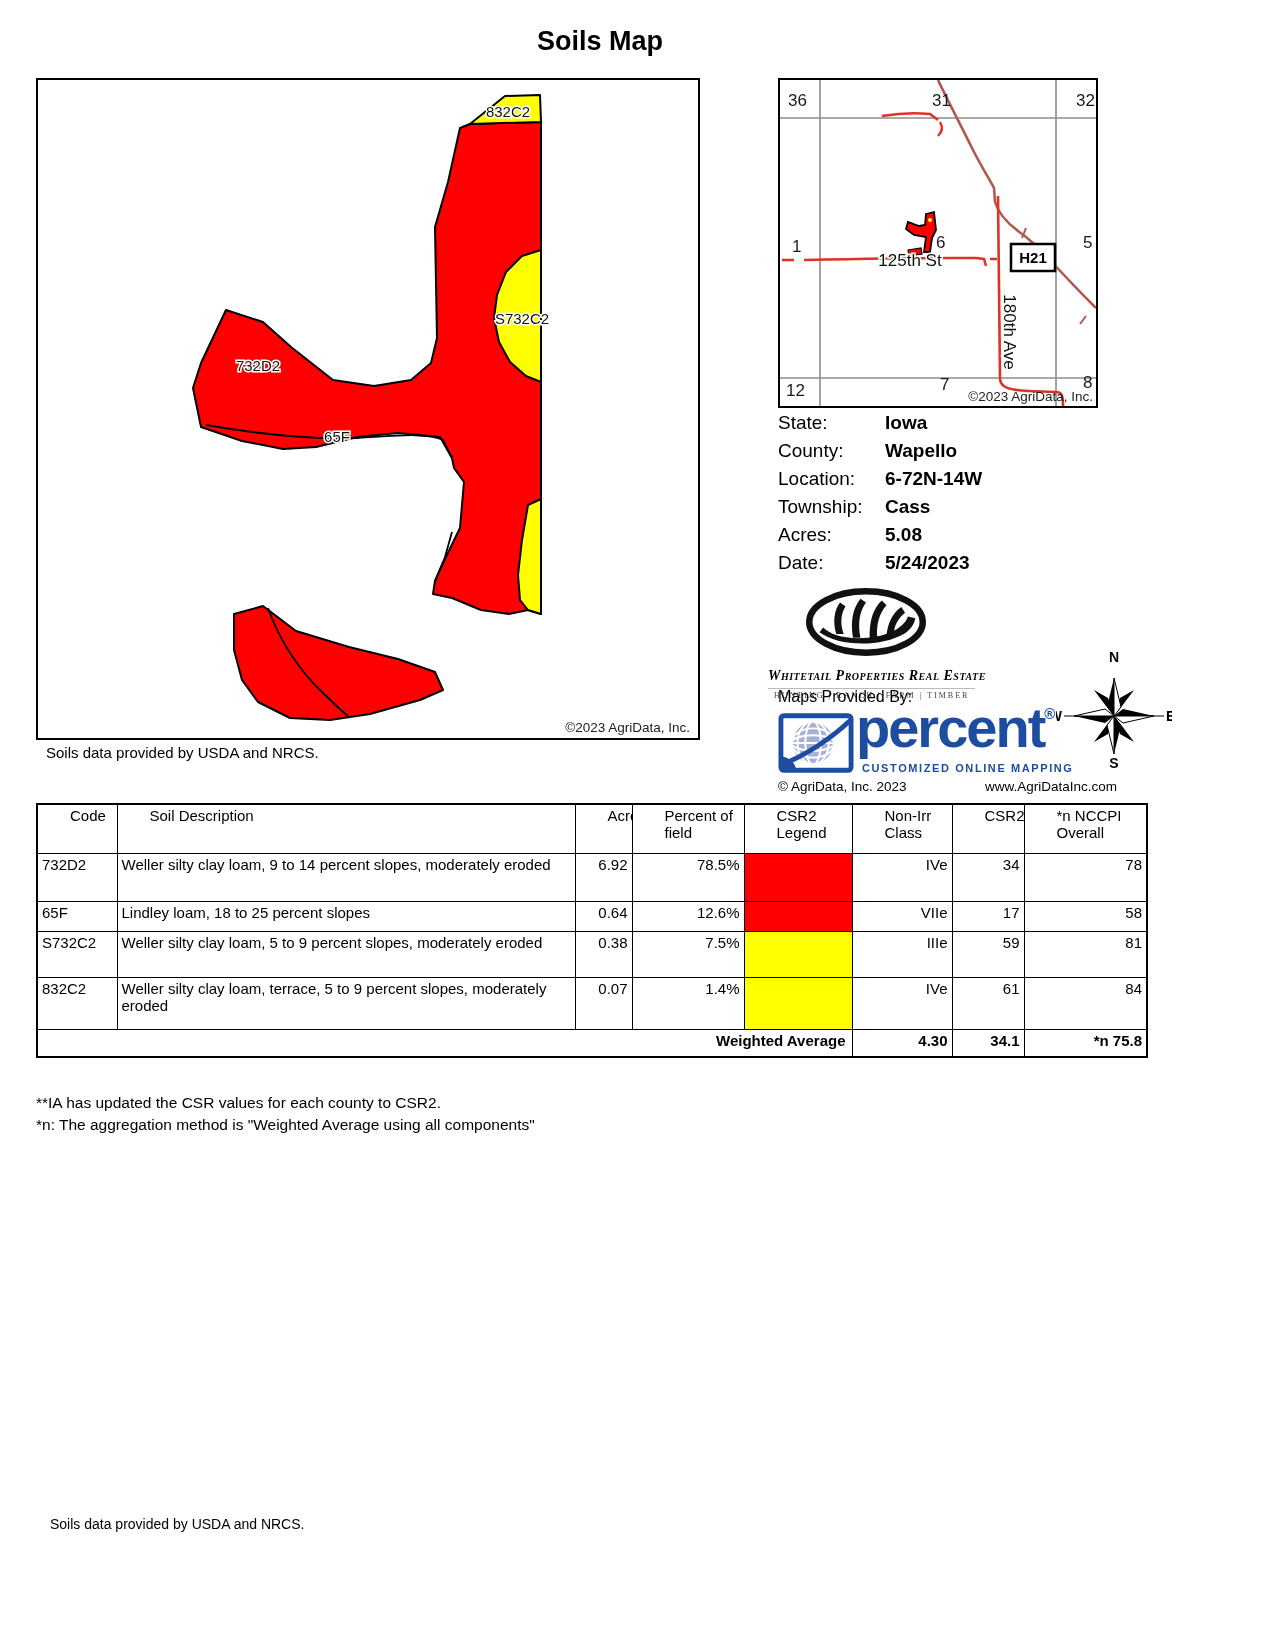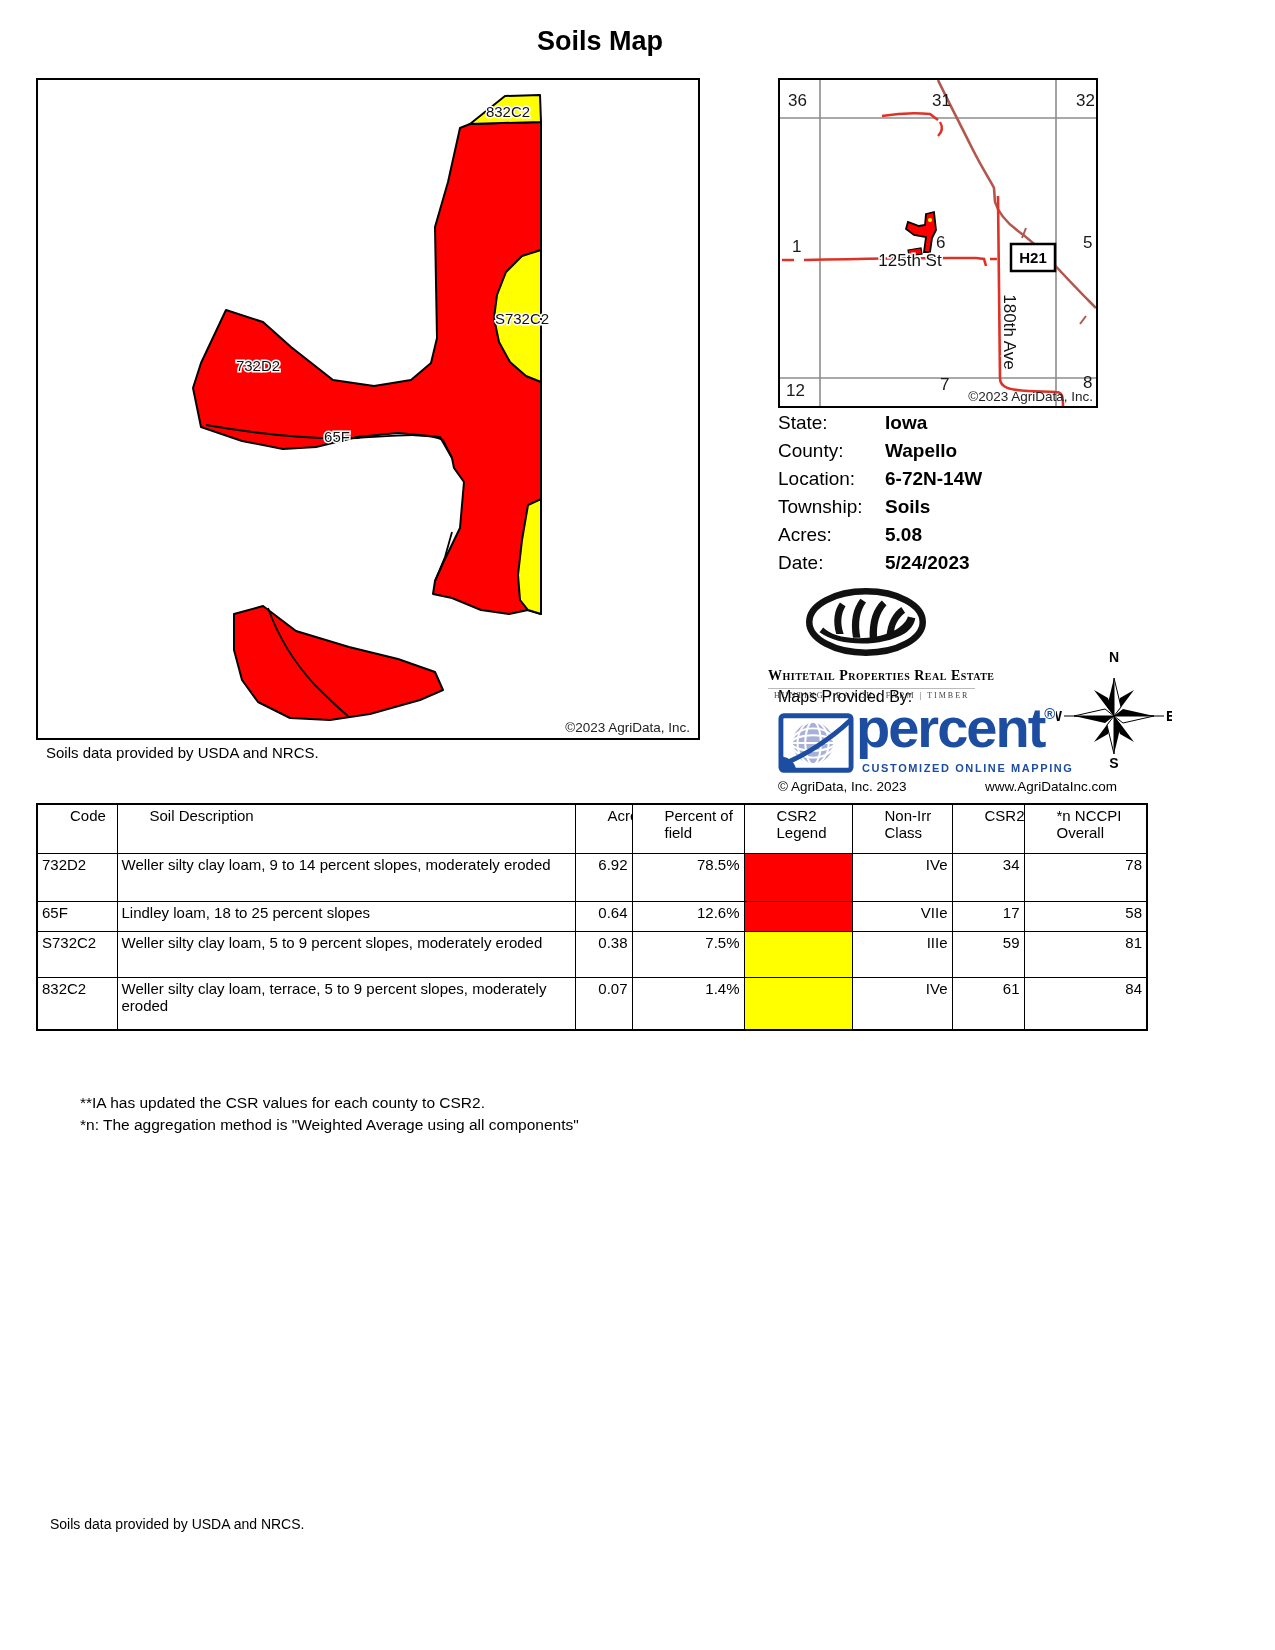--- a/index.html
+++ b/index.html
@@ -6,41 +6,41 @@
   body{width:1275px;height:1650px;position:relative;font-family:"Liberation Sans",sans-serif;color:#000;}
   .abs{position:absolute;}
   #title{left:0;top:26px;width:1200px;text-align:center;font-size:27px;font-weight:bold;}
   #mapbox{left:36px;top:78px;width:660px;height:658px;border:2px solid #000;}
   #map-caption{left:46px;top:744px;font-size:15px;}
   #locatorbox{left:778px;top:78px;width:316px;height:326px;border:2px solid #000;}
   .info-row{left:778px;width:330px;height:28px;font-size:19px;}
   .info-label{position:absolute;left:0;top:0;}
   .info-value{position:absolute;left:107px;top:0;font-weight:bold;}
   #whitetail{left:768px;top:582px;width:196px;text-align:center;}
-  #wt-name{font-family:"Liberation Serif",serif;font-variant:small-caps;font-weight:600;font-size:14px;letter-spacing:.5px;margin-top:2px;white-space:nowrap;}
+  #wt-name{font-family:"Liberation Serif",serif;font-variant:small-caps;font-weight:600;font-size:14px;letter-spacing:.5px;margin-top:2px;white-space:nowrap;font-style:italic;}
   #wt-tagline{font-family:"Liberation Serif",serif;font-size:8px;letter-spacing:2px;color:#444;border-top:1px solid #bbb;display:inline-block;padding:2px 6px 0 6px;margin-top:2px;white-space:nowrap;}
   #maps-provided{left:778px;top:688px;font-size:16px;}
   #surety-globe{left:778px;top:712px;}
   #surety-word{left:856px;top:700px;font-size:56px;font-weight:bold;letter-spacing:-2px;line-height:1;}
   #surety-reg{font-size:15px;font-weight:bold;vertical-align:28px;letter-spacing:0;}
   #surety-tagline{left:862px;top:762px;font-size:11px;font-weight:bold;letter-spacing:1.6px;}
   #agridata-copy{left:778px;top:779px;font-size:13.5px;}
   #agridata-url{left:985px;top:779px;font-size:13.5px;}
   #compass{left:1056px;top:646px;}
   
   #soil-table-wrap{left:36px;top:803px;width:1110px;}
   table{border-collapse:collapse;table-layout:fixed;width:1110px;font-size:15px;}
   table,td,th{border:1.5px solid #000;}
   th,td{padding:2px 4px;vertical-align:top;text-align:left;font-weight:normal;overflow:hidden;}
   td.num{text-align:right;}
   tr.hdr th{height:44px;padding-left:32px;}
   tr.area td{font-size:16px;height:24px;border-bottom:2px solid #000;}
   tr.wavg td{font-weight:bold;height:22px;}
   tr.wavg td.lbl{text-align:right;padding-right:6px;}
-  .fn{left:36px;font-size:15.5px;margin-left:44px;}
+  .fn{left:36px;font-size:15.5px;}
   #footer-caption{left:50px;top:1516px;font-size:14px;}
   svg text{font-family:"Liberation Sans",sans-serif;}
   .halo{paint-order:stroke;stroke:#fff;stroke-width:3px;fill:#111;}
 </style>
 </head>
 <body>
 
 <div class="abs" id="title">Soils Map</div>
 
 <div class="abs" id="mapbox">
@@ -116,21 +116,21 @@
 <div class="abs info-row" style="top:440px">
   <span class="info-label">County:</span>
   <span class="info-value">Wapello</span>
 </div>
 <div class="abs info-row" style="top:468px">
   <span class="info-label">Location:</span>
   <span class="info-value">6-72N-14W</span>
 </div>
 <div class="abs info-row" style="top:496px">
   <span class="info-label">Township:</span>
-  <span class="info-value">Soils</span>
+  <span class="info-value">Cass</span>
 </div>
 <div class="abs info-row" style="top:524px">
   <span class="info-label">Acres:</span>
   <span class="info-value">5.08</span>
 </div>
 <div class="abs info-row" style="top:552px">
   <span class="info-label">Date:</span>
   <span class="info-value">5/24/2023</span>
 </div>
 
@@ -257,20 +257,26 @@
     <tr style="height:52px;">
       <td>832C2</td>
       <td>Weller silty clay loam, terrace, 5 to 9 percent slopes, moderately eroded</td>
       <td class="num">0.07</td>
       <td class="num">1.4%</td>
       <td style="background: rgb(255, 255, 0);"></td>
       <td class="num">IVe</td>
       <td class="num">61</td>
       <td class="num">84</td>
     </tr>
+    <tr class="wavg">
+      <td colspan="5" class="lbl">Weighted Average</td>
+      <td class="num">4.30</td>
+      <td class="num">34.1</td>
+      <td class="num">*n 75.8</td>
+    </tr>
   </tbody>
     </table>
 </div>
 
 <div class="abs fn" style="top:1094px">**IA has updated the CSR values for each county to CSR2.</div>
 <div class="abs fn" style="top:1116px">*n: The aggregation method is "Weighted Average using all components"</div>
 
 <div class="abs" id="footer-caption">Soils data provided by USDA and NRCS.</div>
 
 </body></html>

